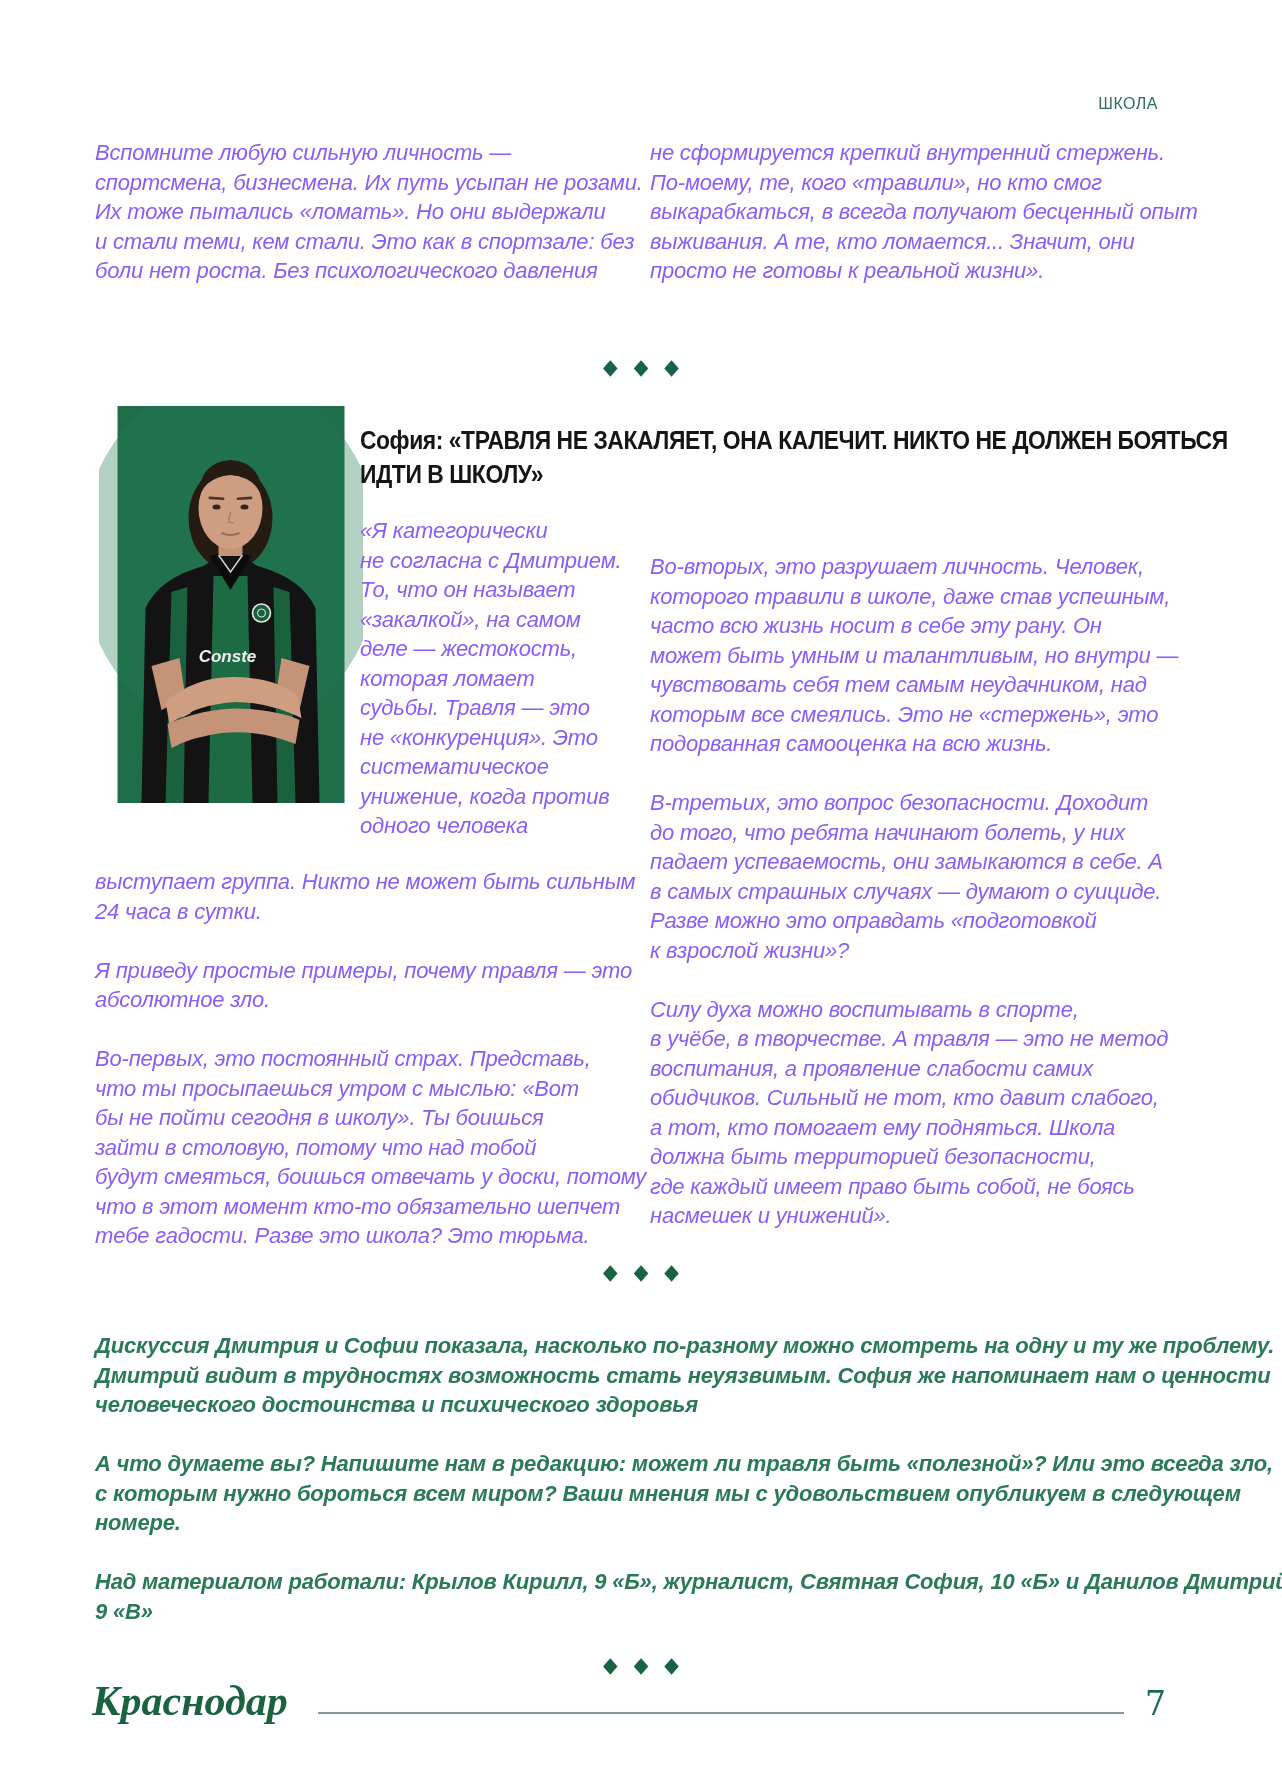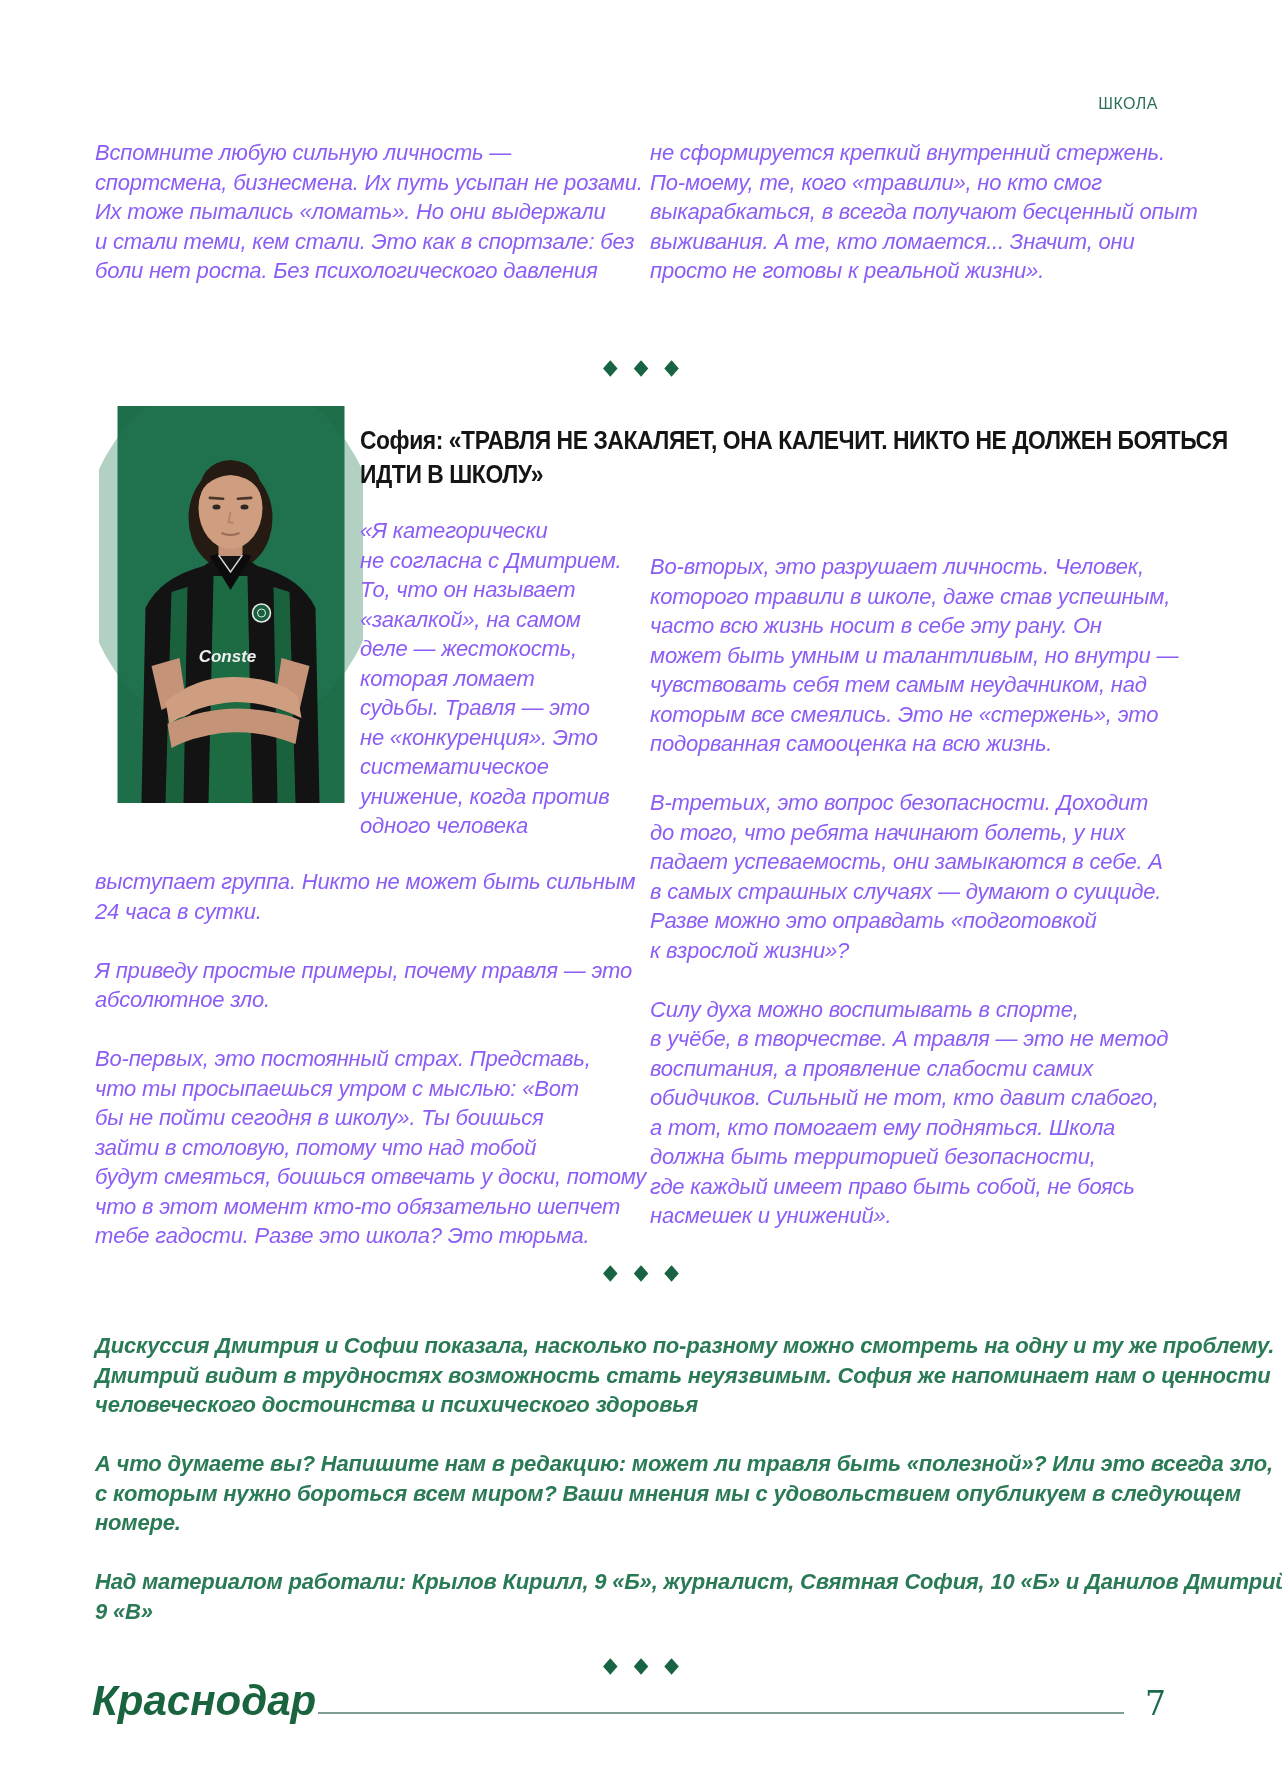--- a/index.html
+++ b/index.html
@@ -63,21 +63,21 @@
   .intro-right{left:650px;top:138px;}
   .sep-1{top:355px;}
   .quote-col{left:360px;top:516px;}
   .col-right{left:650px;top:516px;margin-top:36px;}
   .col-left-rest{left:95px;top:839px;margin-top:28px;}
   .sep-2{top:1260px;}
   .conclusion{left:95px;top:1331px;}
   .sep-3{top:1653px;}
   .magazine-logo{
     left:92px;top:1674px;
-    font-family:Liberation Sans, sans-serif;
+    font-family:Liberation Serif, serif;
     font-style:italic;
     font-weight:700;
     font-size:42px;
     line-height:1.3;
     color:#19643f;
   }
   .footer-rule{
     left:318px;top:1712px;
     width:806px;height:2px;
     background:#7c9e91;

